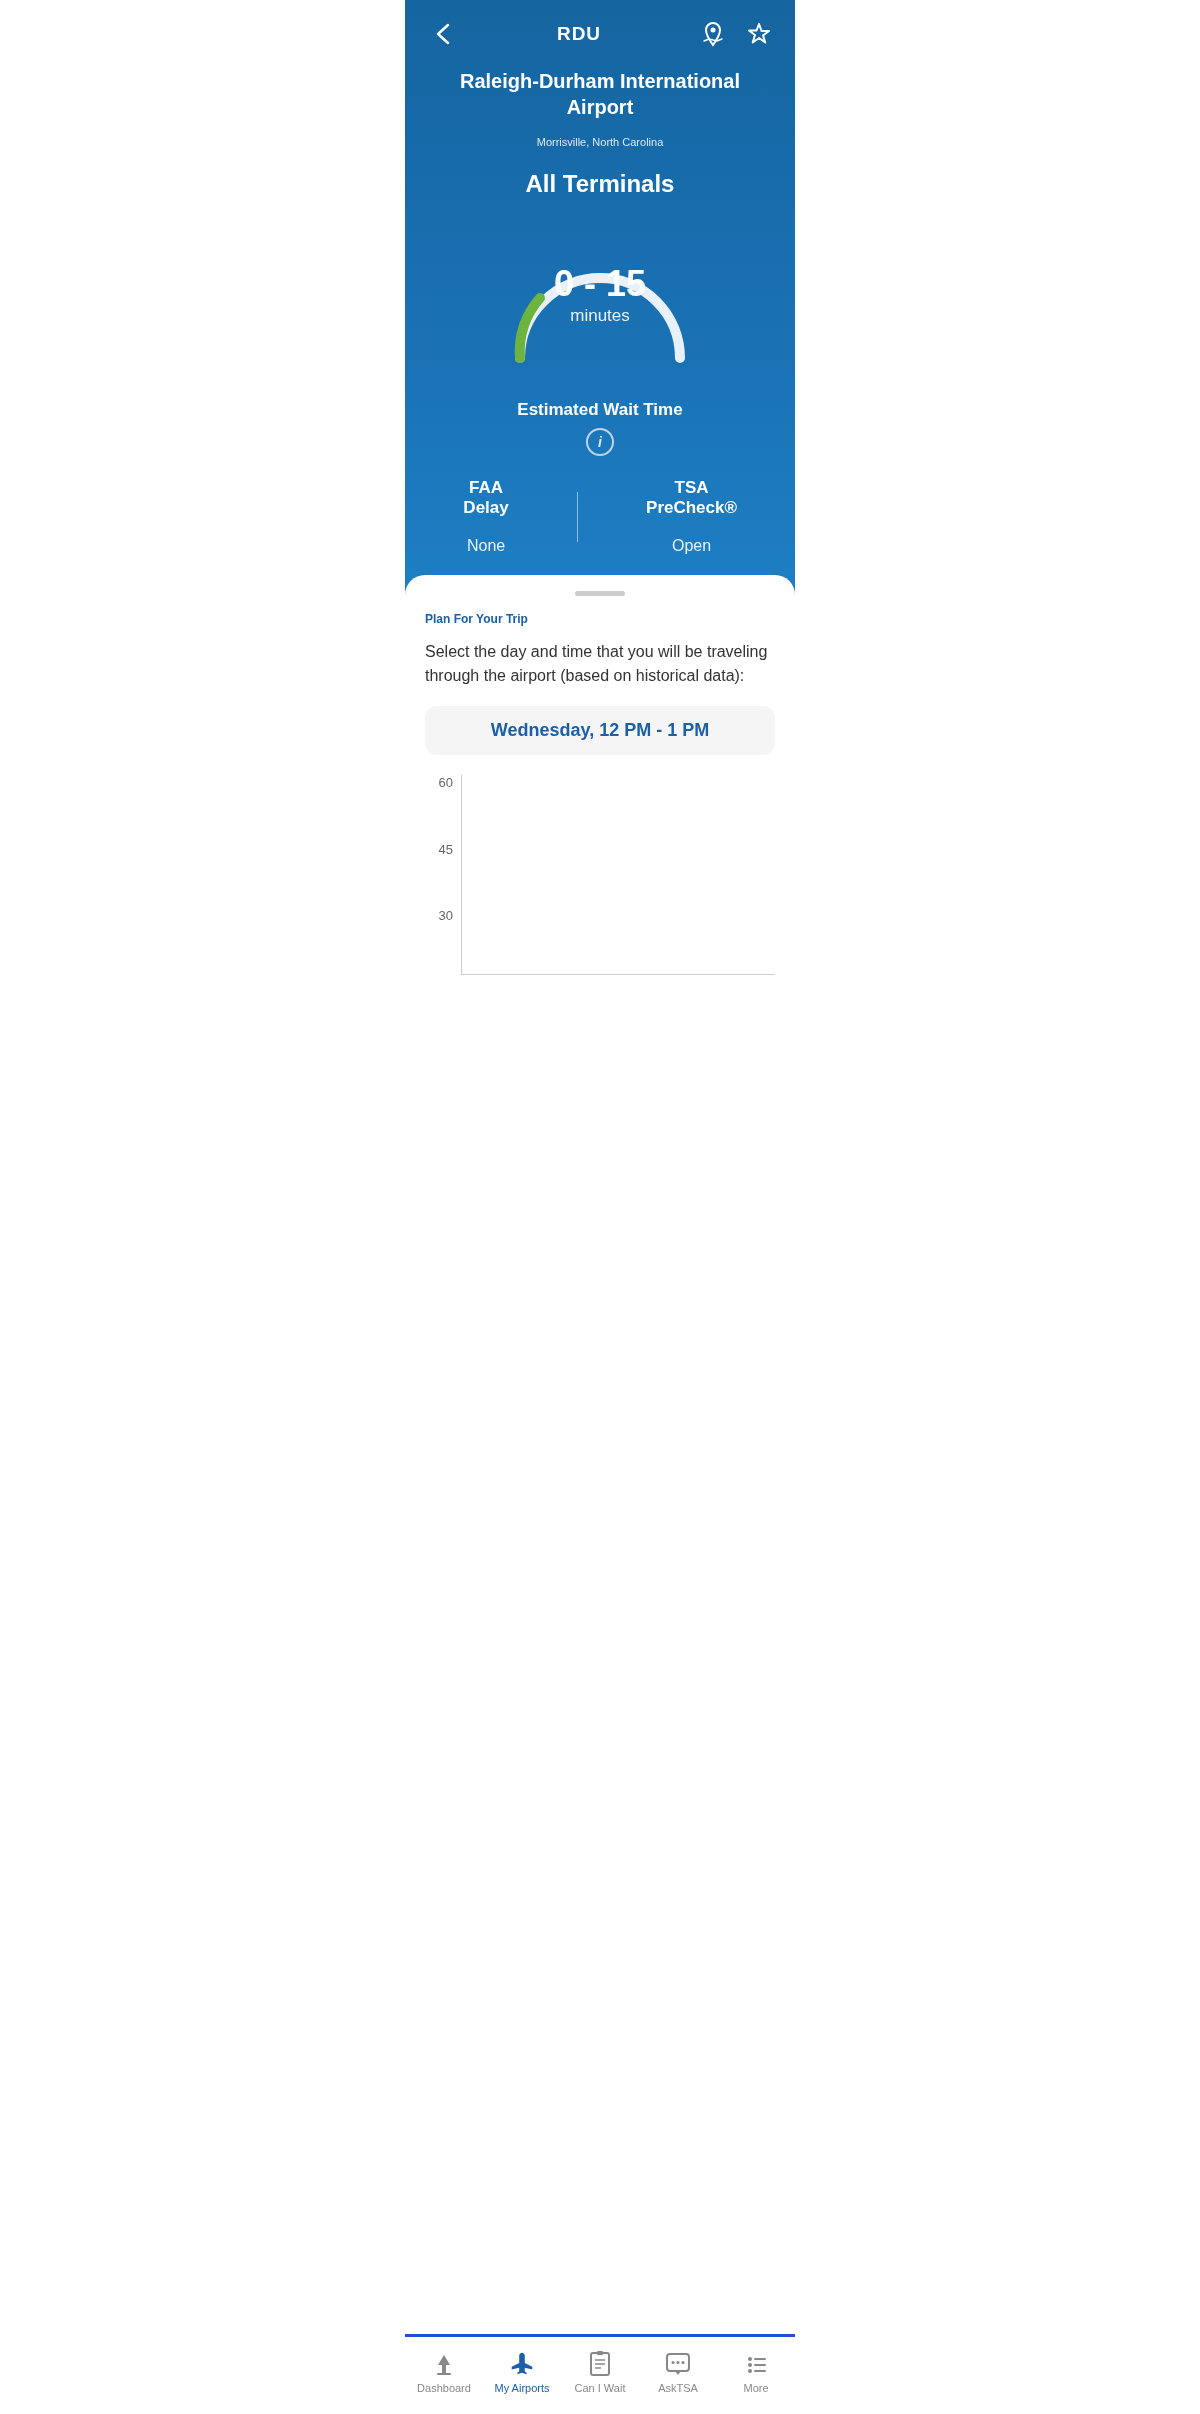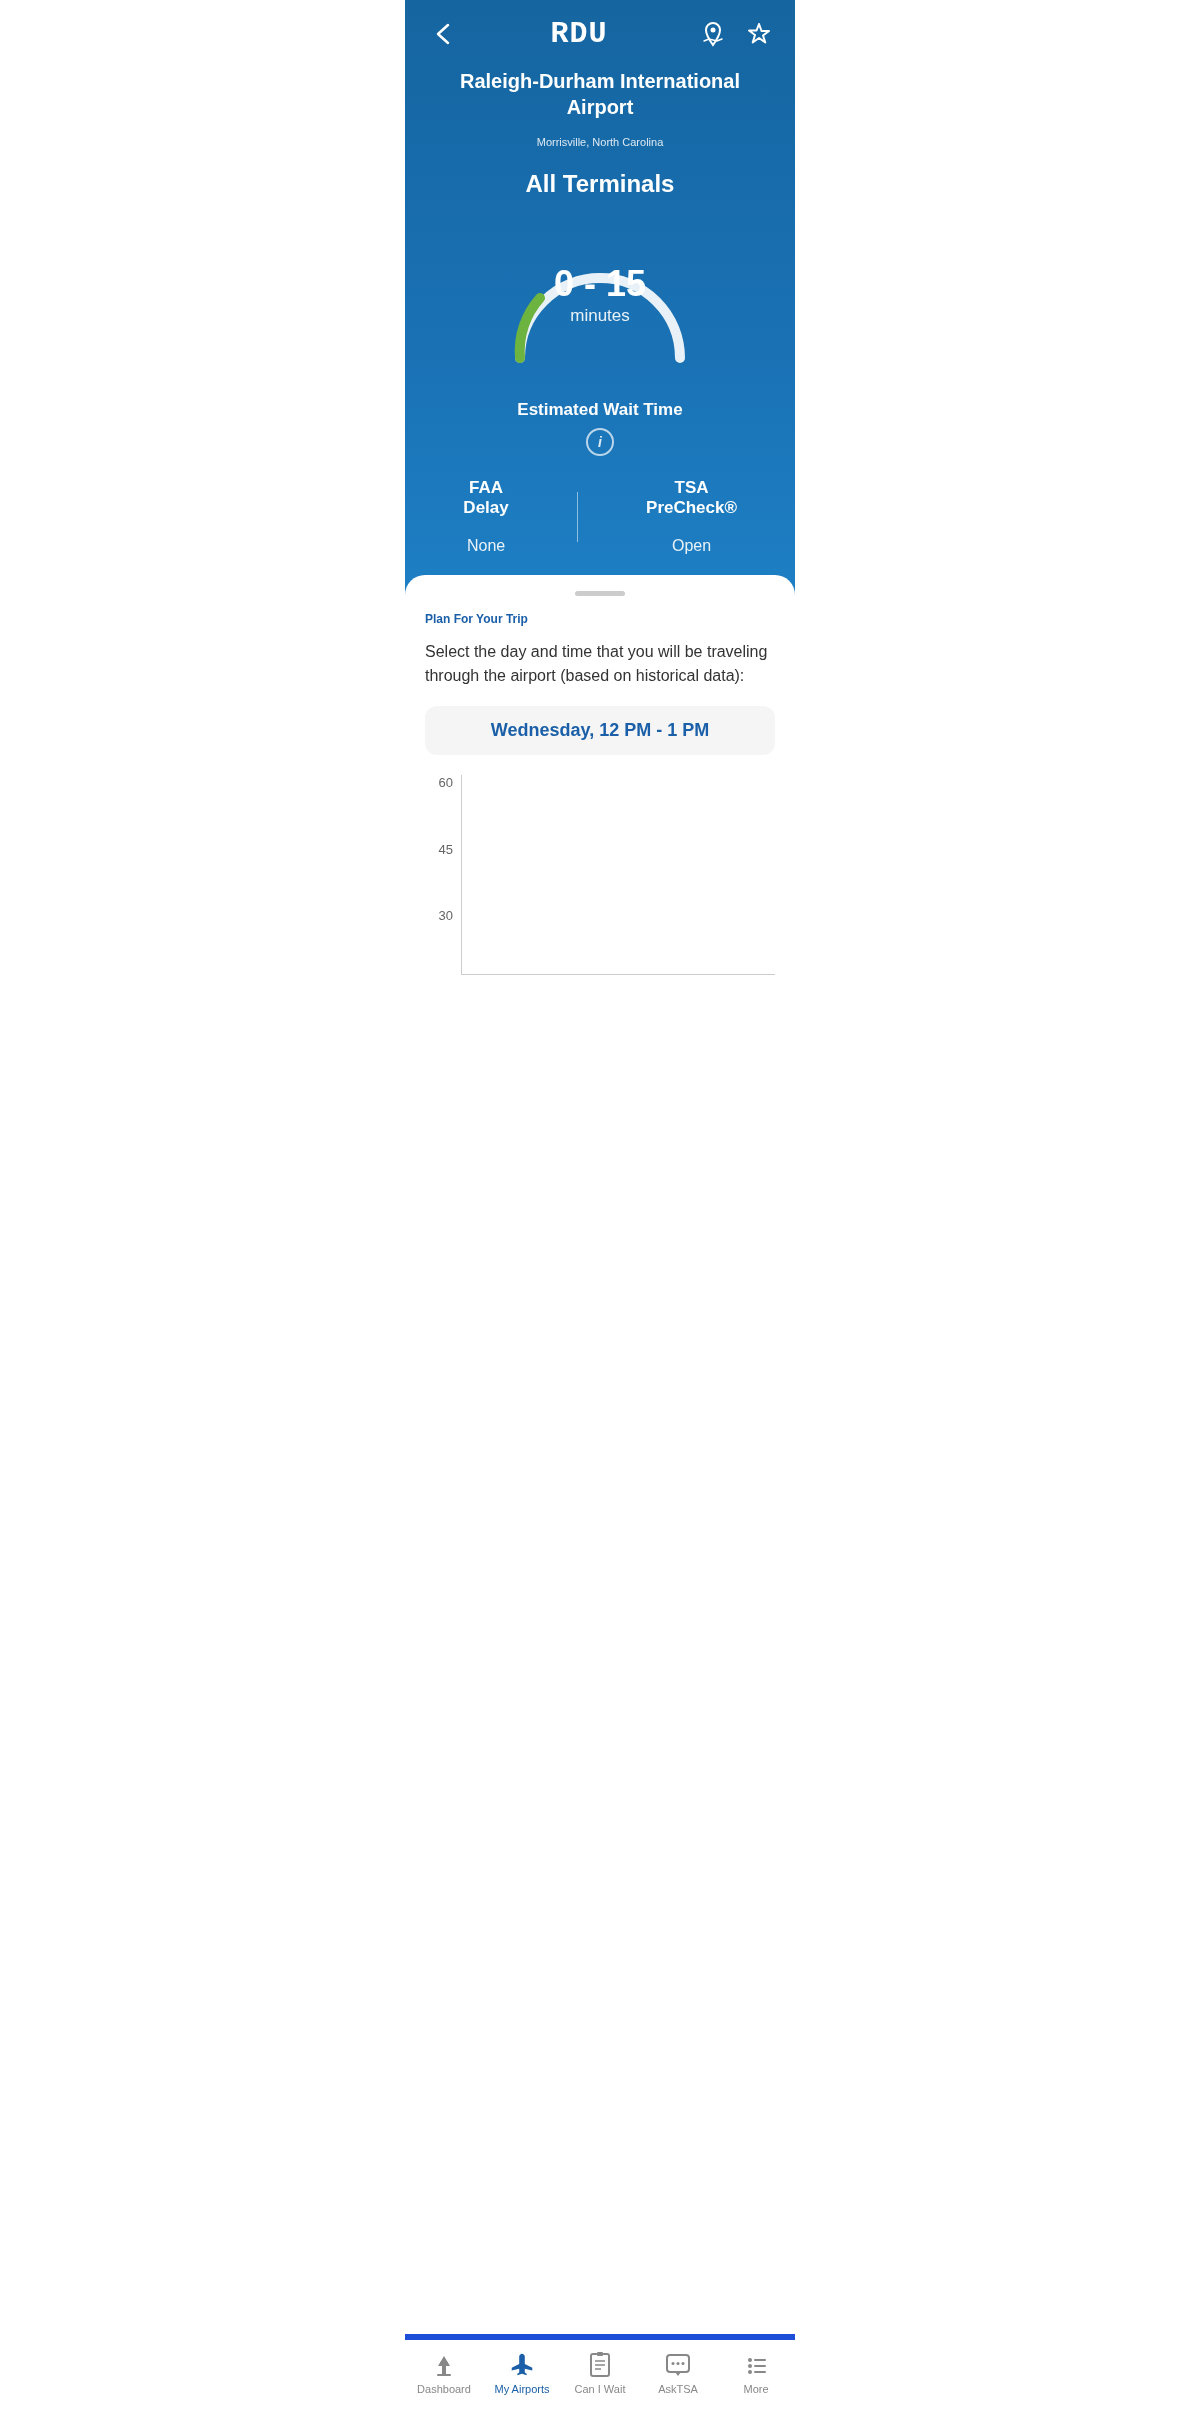--- a/index.html
+++ b/index.html
@@ -31,25 +31,24 @@
     .back-btn {
       width: 36px;
       height: 36px;
       display: flex;
       align-items: center;
       justify-content: center;
       cursor: pointer;
     }
 
     .airport-code {
-      font-size: 30px;
+      font-size: 19px;
       font-weight: 600;
       letter-spacing: 1px;
       color: white;
-      font-family: Liberation Mono, monospace;
     }
 
     .top-icons {
       display: flex;
       gap: 14px;
       align-items: center;
     }
 
     .icon-btn {
       width: 32px;
@@ -265,21 +264,21 @@
     }
 
     
     .bottom-nav {
       position: fixed;
       bottom: 0;
       left: 50%;
       transform: translateX(-50%);
       width: 390px;
       background: white;
-      border-top: 6px solid #1d4ed8;
+      border-top: 3px solid #1d4ed8;
       display: flex;
       align-items: stretch;
       height: 80px;
       z-index: 100;
     }
 
     .nav-item {
       flex: 1;
       display: flex;
       flex-direction: column;

